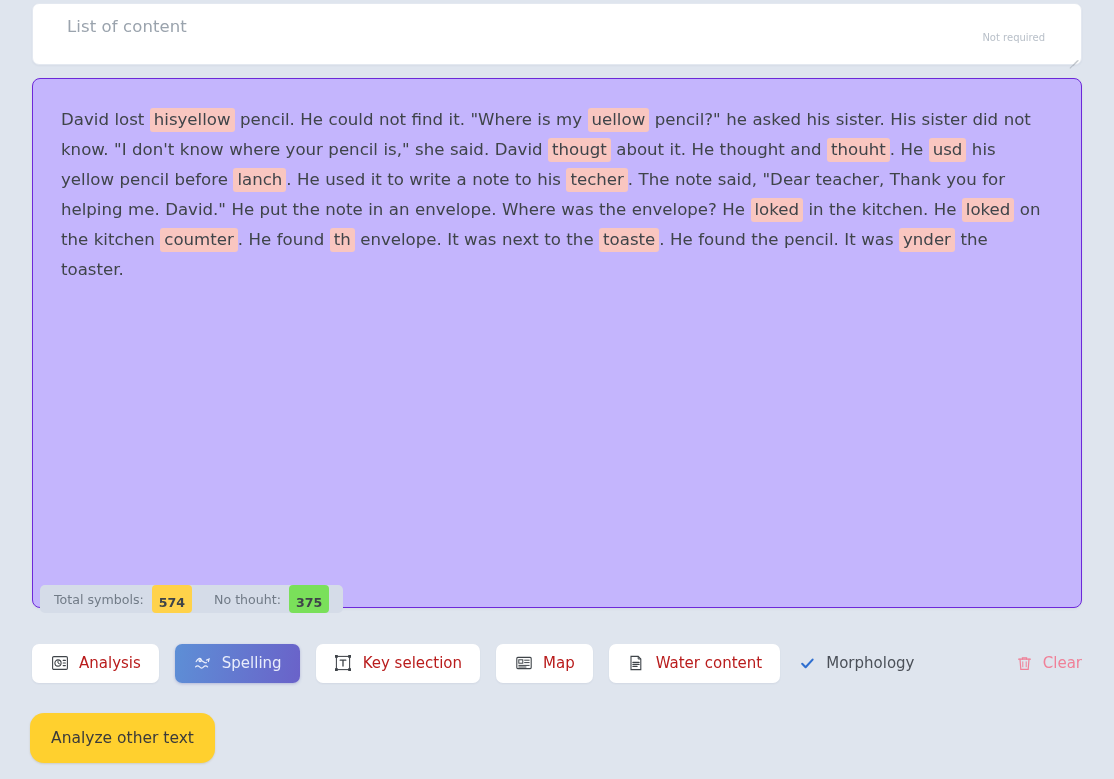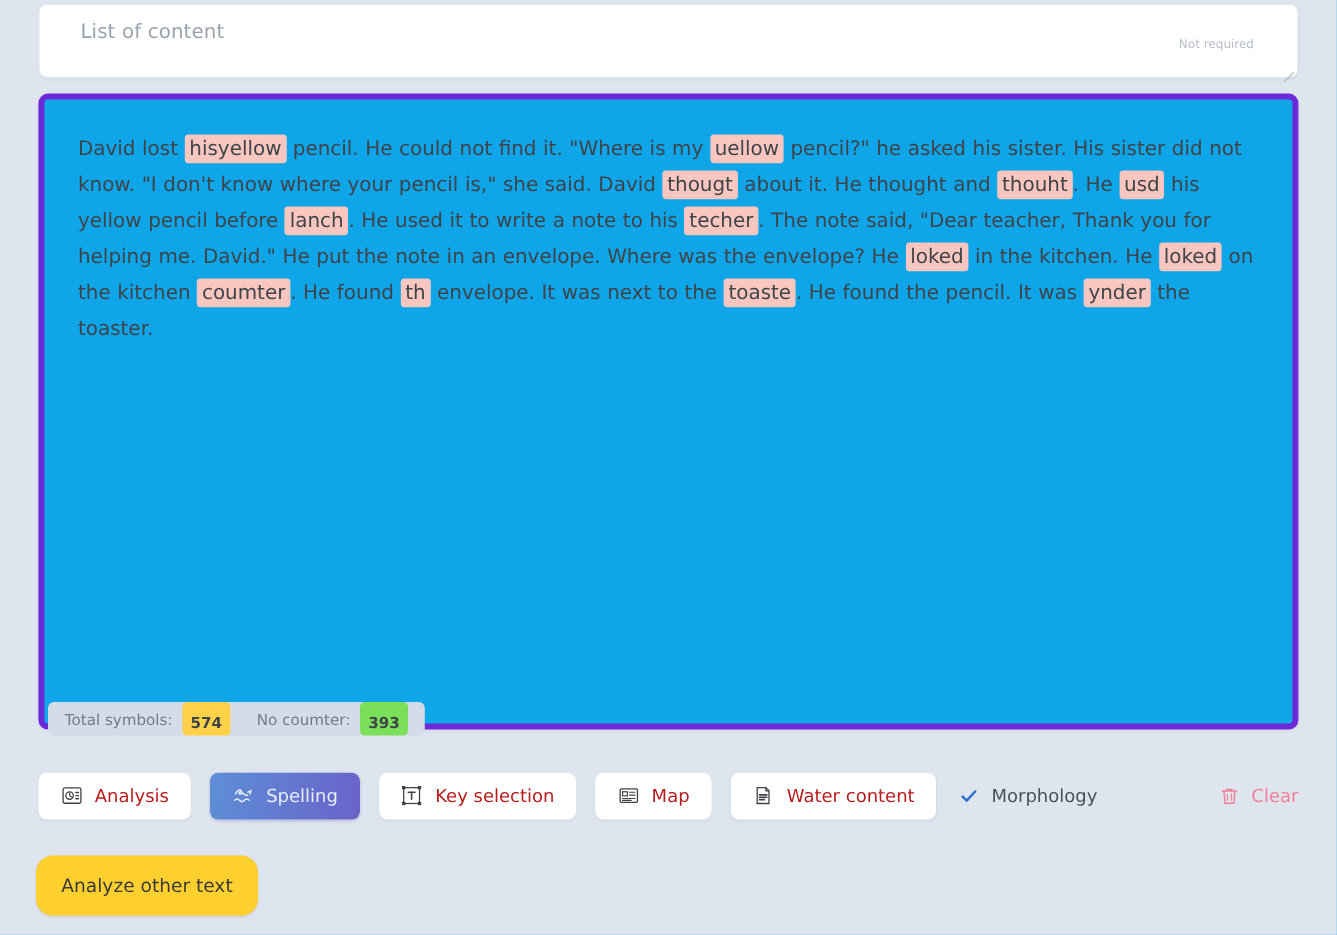--- a/index.html
+++ b/index.html
@@ -72,23 +72,23 @@
   .resize-grip i:nth-child(3) { width: 4px; bottom: 1px; }
 
   
   .text-panel {
     position: absolute;
     left: 32px;
     top: 78px;
     width: 1050px;
     height: 530px;
     box-sizing: border-box;
-    background: #0ea5e9;
+    background: #c4b5fd;
     border-radius: 8px;
-    border: 5px solid #6d28d9;
+    border: 1px solid #6d28d9;
     box-shadow: 0 1px 3px rgba(40,60,100,0.06);
     padding: 26px 28px 20px 28px;
     overflow: hidden;
   }
   .story {
     font-size: 16.6px;
     line-height: 30px;
     color: #3f4449;
     letter-spacing: 0;
     word-spacing: .2px;
@@ -245,22 +245,22 @@
 <div class="text-panel">
   <div class="story" id="story">David lost <mark>hisyellow</mark> pencil. He could not find it. "Where is my <mark>uellow</mark> pencil?" he asked his sister. His sister did not know. "I don't know where your pencil is," she said. David <mark>thougt</mark> about it. He thought and <mark>thouht</mark>. He <mark>usd</mark> his yellow pencil before <mark>lanch</mark>. He used it to write a note to his <mark>techer</mark>. The note said, "Dear teacher, Thank you for helping me. David." He put the note in an envelope. Where was the envelope? He <mark>loked</mark> in the kitchen. He <mark>loked</mark> on the kitchen <mark>coumter</mark>. He found <mark>th</mark> envelope. It was next to the <mark>toaste</mark>. He found the pencil. It was <mark>ynder</mark> the toaster.</div>
 </div>
 
 <div class="stats">
   <span class="stat">
     <span>Total symbols:</span>
     <span class="pill amber">574</span>
   </span>
   <span class="stat">
-    <span>No coumter:</span>
-    <span class="pill green">393</span>
+    <span>No thouht:</span>
+    <span class="pill green">375</span>
   </span>
 </div>
 
 <div class="toolbar">
 
   <button class="tool-btn">
     <span class="tool-ico">
       <svg width="18" height="18" viewBox="0 0 18 18" fill="none" stroke="#3f4449" stroke-width="1.1">
         <rect x="1.6" y="2.6" width="14.8" height="12.8" rx="1.2"></rect>
         <circle cx="7" cy="9" r="3.1"></circle>

